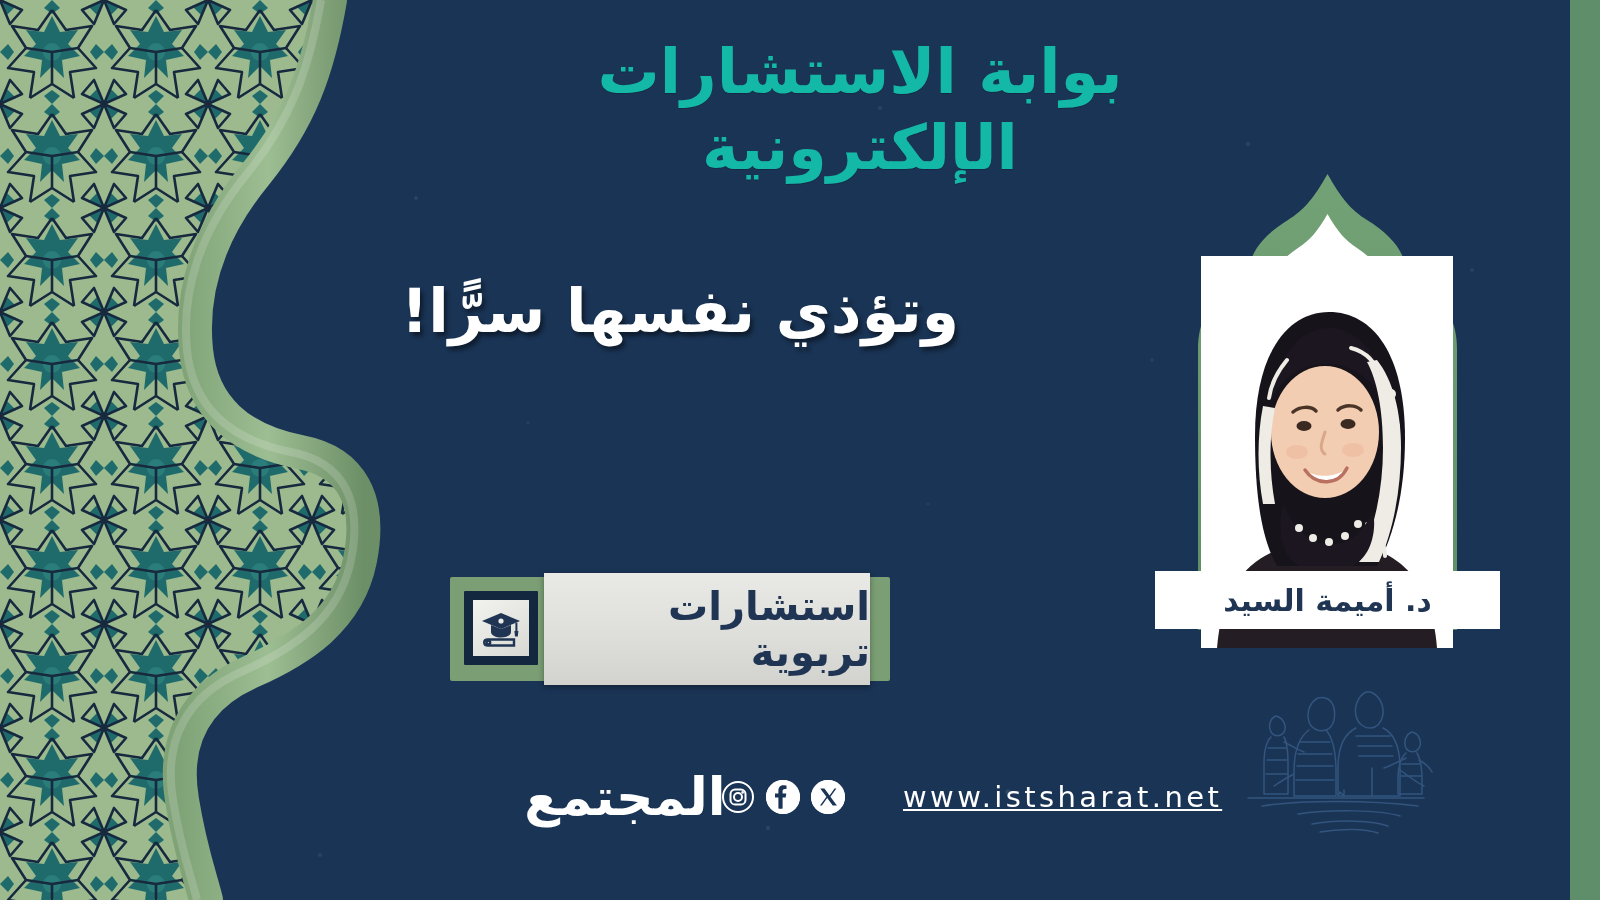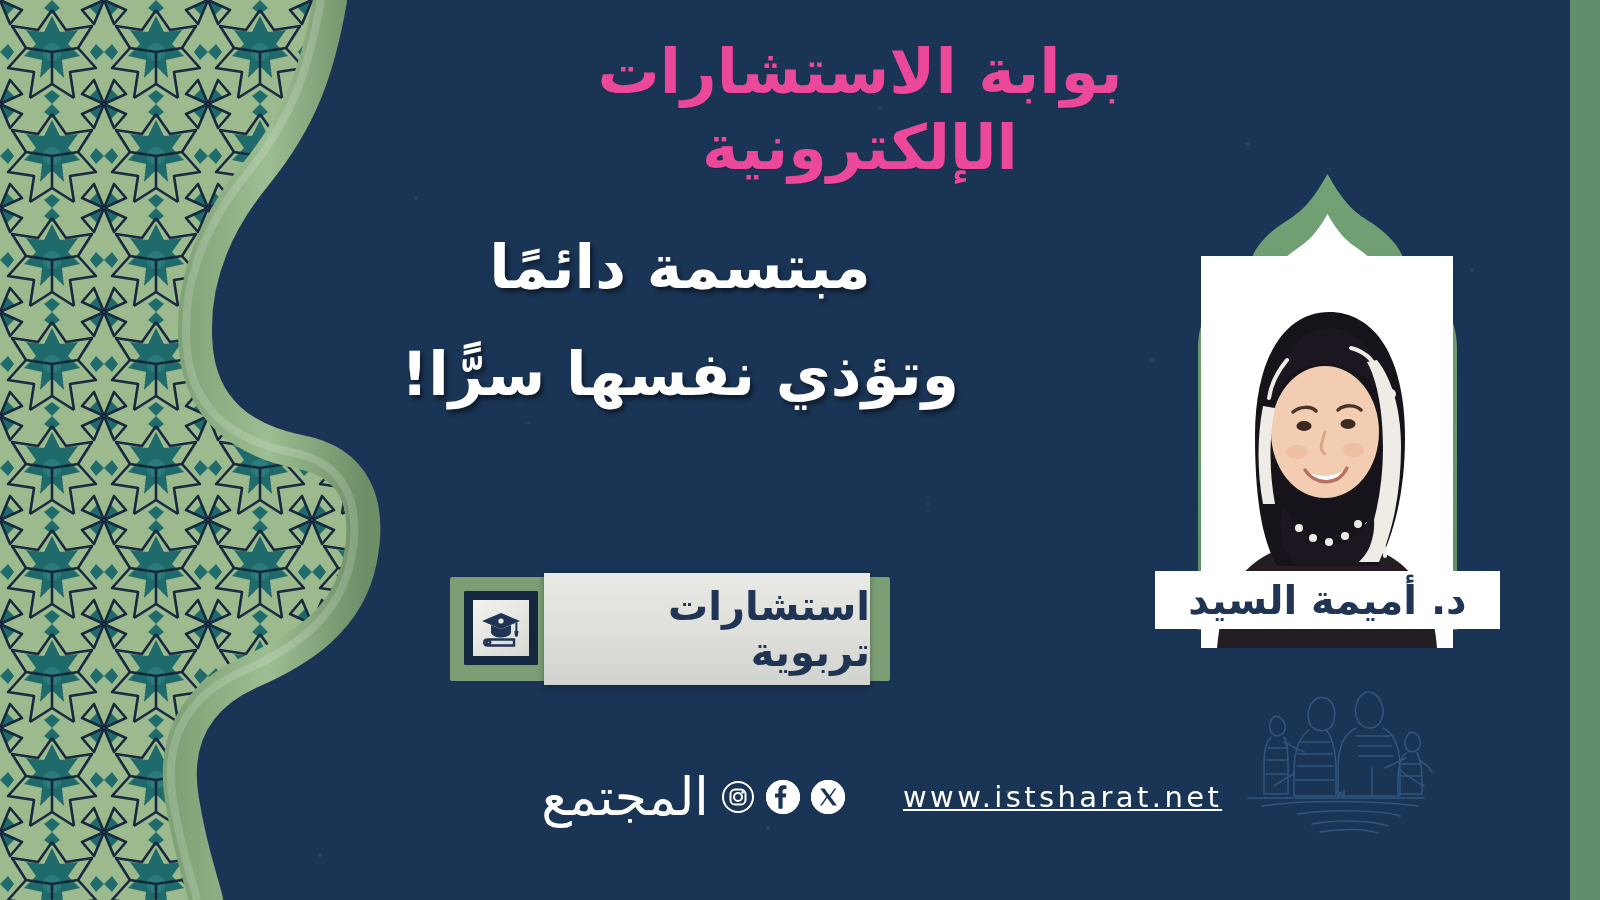--- a/index.html
+++ b/index.html
@@ -48,21 +48,21 @@
     width:420px;height:900px;
   }
   .ornament-svg{display:block;width:420px;height:900px;}
 
   
   .header-title{
     position:absolute;
     left:430px;top:34px;
     width:860px;
     text-align:center;
-    color:#ec4899;
+    color:#14b8a6;
     font-size:62px;
     line-height:1.22;
     font-weight:700;
     direction:rtl;
     letter-spacing:.5px;
     text-shadow:0 1px 0 rgba(0,0,0,.18);
   }
 
   
   .headline{
@@ -138,21 +138,21 @@
   .photo-inner{position:absolute;inset:0;}
   .nameplate{
     position:absolute;
     left:0;top:403px;
     width:345px;height:58px;
     background:#ffffff;
     display:flex;align-items:center;justify-content:center;
   }
   .nameplate span{
     color:#1f3553;
-    font-size:40px;
+    font-size:30px;
     font-weight:700;
     direction:rtl;
   }
 
   
   .family-art{
     position:absolute;
     left:1240px;top:690px;
     width:260px;height:180px;
     opacity:.5;
@@ -165,21 +165,21 @@
     height:90px;
     display:flex;align-items:center;gap:26px;
   }
   .brand-logo{
     width:140px;height:84px;
     display:flex;align-items:center;justify-content:center;
   }
   .brand-logo span{
     color:#ffffff;
     font-size:52px;
-    font-weight:400;
+    font-weight:700;
     direction:rtl;
     line-height:1;
   }
   .socials{display:flex;align-items:center;gap:11px;}
   .soc{
     width:34px;height:34px;border-radius:50%;
     display:flex;align-items:center;justify-content:center;
   }
   .soc.filled{background:#ffffff;}
   .soc.outline{background:transparent;}
@@ -275,21 +275,20 @@
                C 352 462, 372 500, 360 560
                C 348 620, 300 650, 250 672
                C 196 696, 172 740, 182 800
                C 190 850, 200 876, 206 900" stroke="rgba(255,255,255,.16)" stroke-width="8" fill="none" transform="translate(-9,0)"></path>
     </svg>
   </div>
 
   <div class="header-title">بوابة الاستشارات الإلكترونية</div>
 
   <div class="headline">
-    <div class="ln one">مبتسمة دائمًا</div>
     <div class="ln two">وتؤذي نفسها سرًّا!</div>
   </div>
 
   <div class="badge">
     <div class="badge-backplate"></div>
 
     <div class="badge-iconbox">
       <div class="badge-iconinner">
         <svg width="44" height="44" viewBox="0 0 44 44">
           <g fill="#1f3553">

